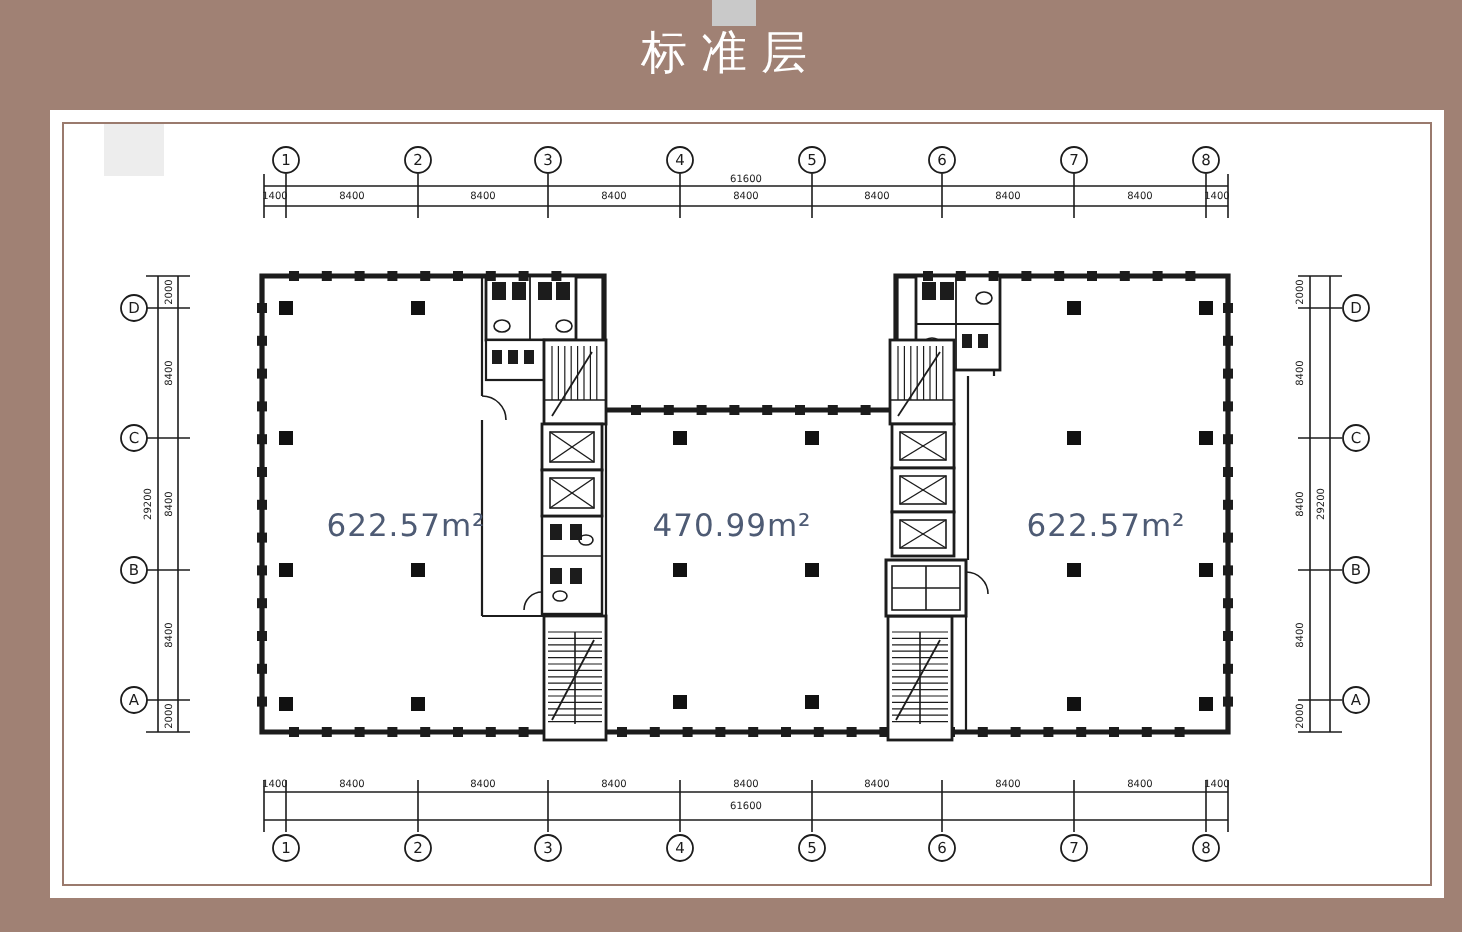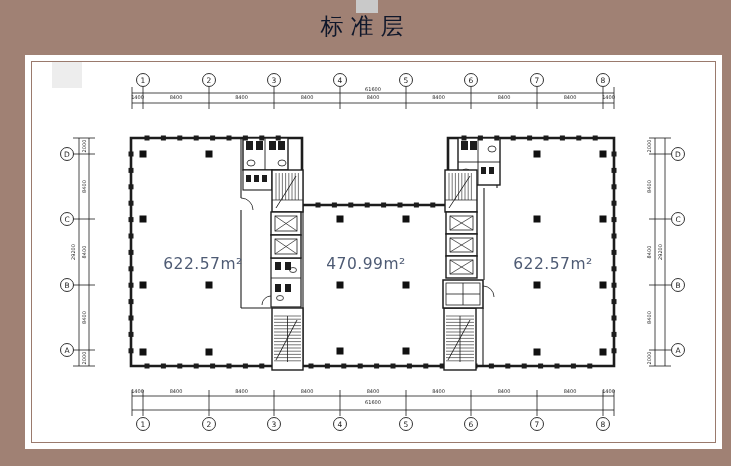--- a/index.html
+++ b/index.html
@@ -4,21 +4,21 @@
 <style>
   html,body{margin:0;padding:0}
   body{
     width:731px;height:466px;position:relative;overflow:hidden;
     background:#a08174;
     font-family:"Liberation Serif", serif;
   }
   .tab{position:absolute;left:356px;top:0;width:22px;height:13px;background:#c9c9c9}
   .title{
     position:absolute;top:11px;left:0;width:731px;text-align:center;
-    color:#0f172a;font-size:23px;letter-spacing:7px;font-family:"Liberation Serif",serif;
+    color:#ffffff;font-size:23px;letter-spacing:7px;font-family:"Liberation Serif",serif;
   }
   .panel{position:absolute;left:25px;top:55px;width:697px;height:394px;background:#ffffff}
   .panel-border{position:absolute;left:6px;top:6px;right:6px;bottom:6px;border:1px solid #9a7a6d}
   svg.plan{position:absolute;left:0;top:0}
   text{font-family:"DejaVu Sans", sans-serif}
 </style>
 </head>
 <body style="background: rgb(160, 129, 116);">
 
 <div class="tab" style="background: rgb(201, 201, 201);"></div>

